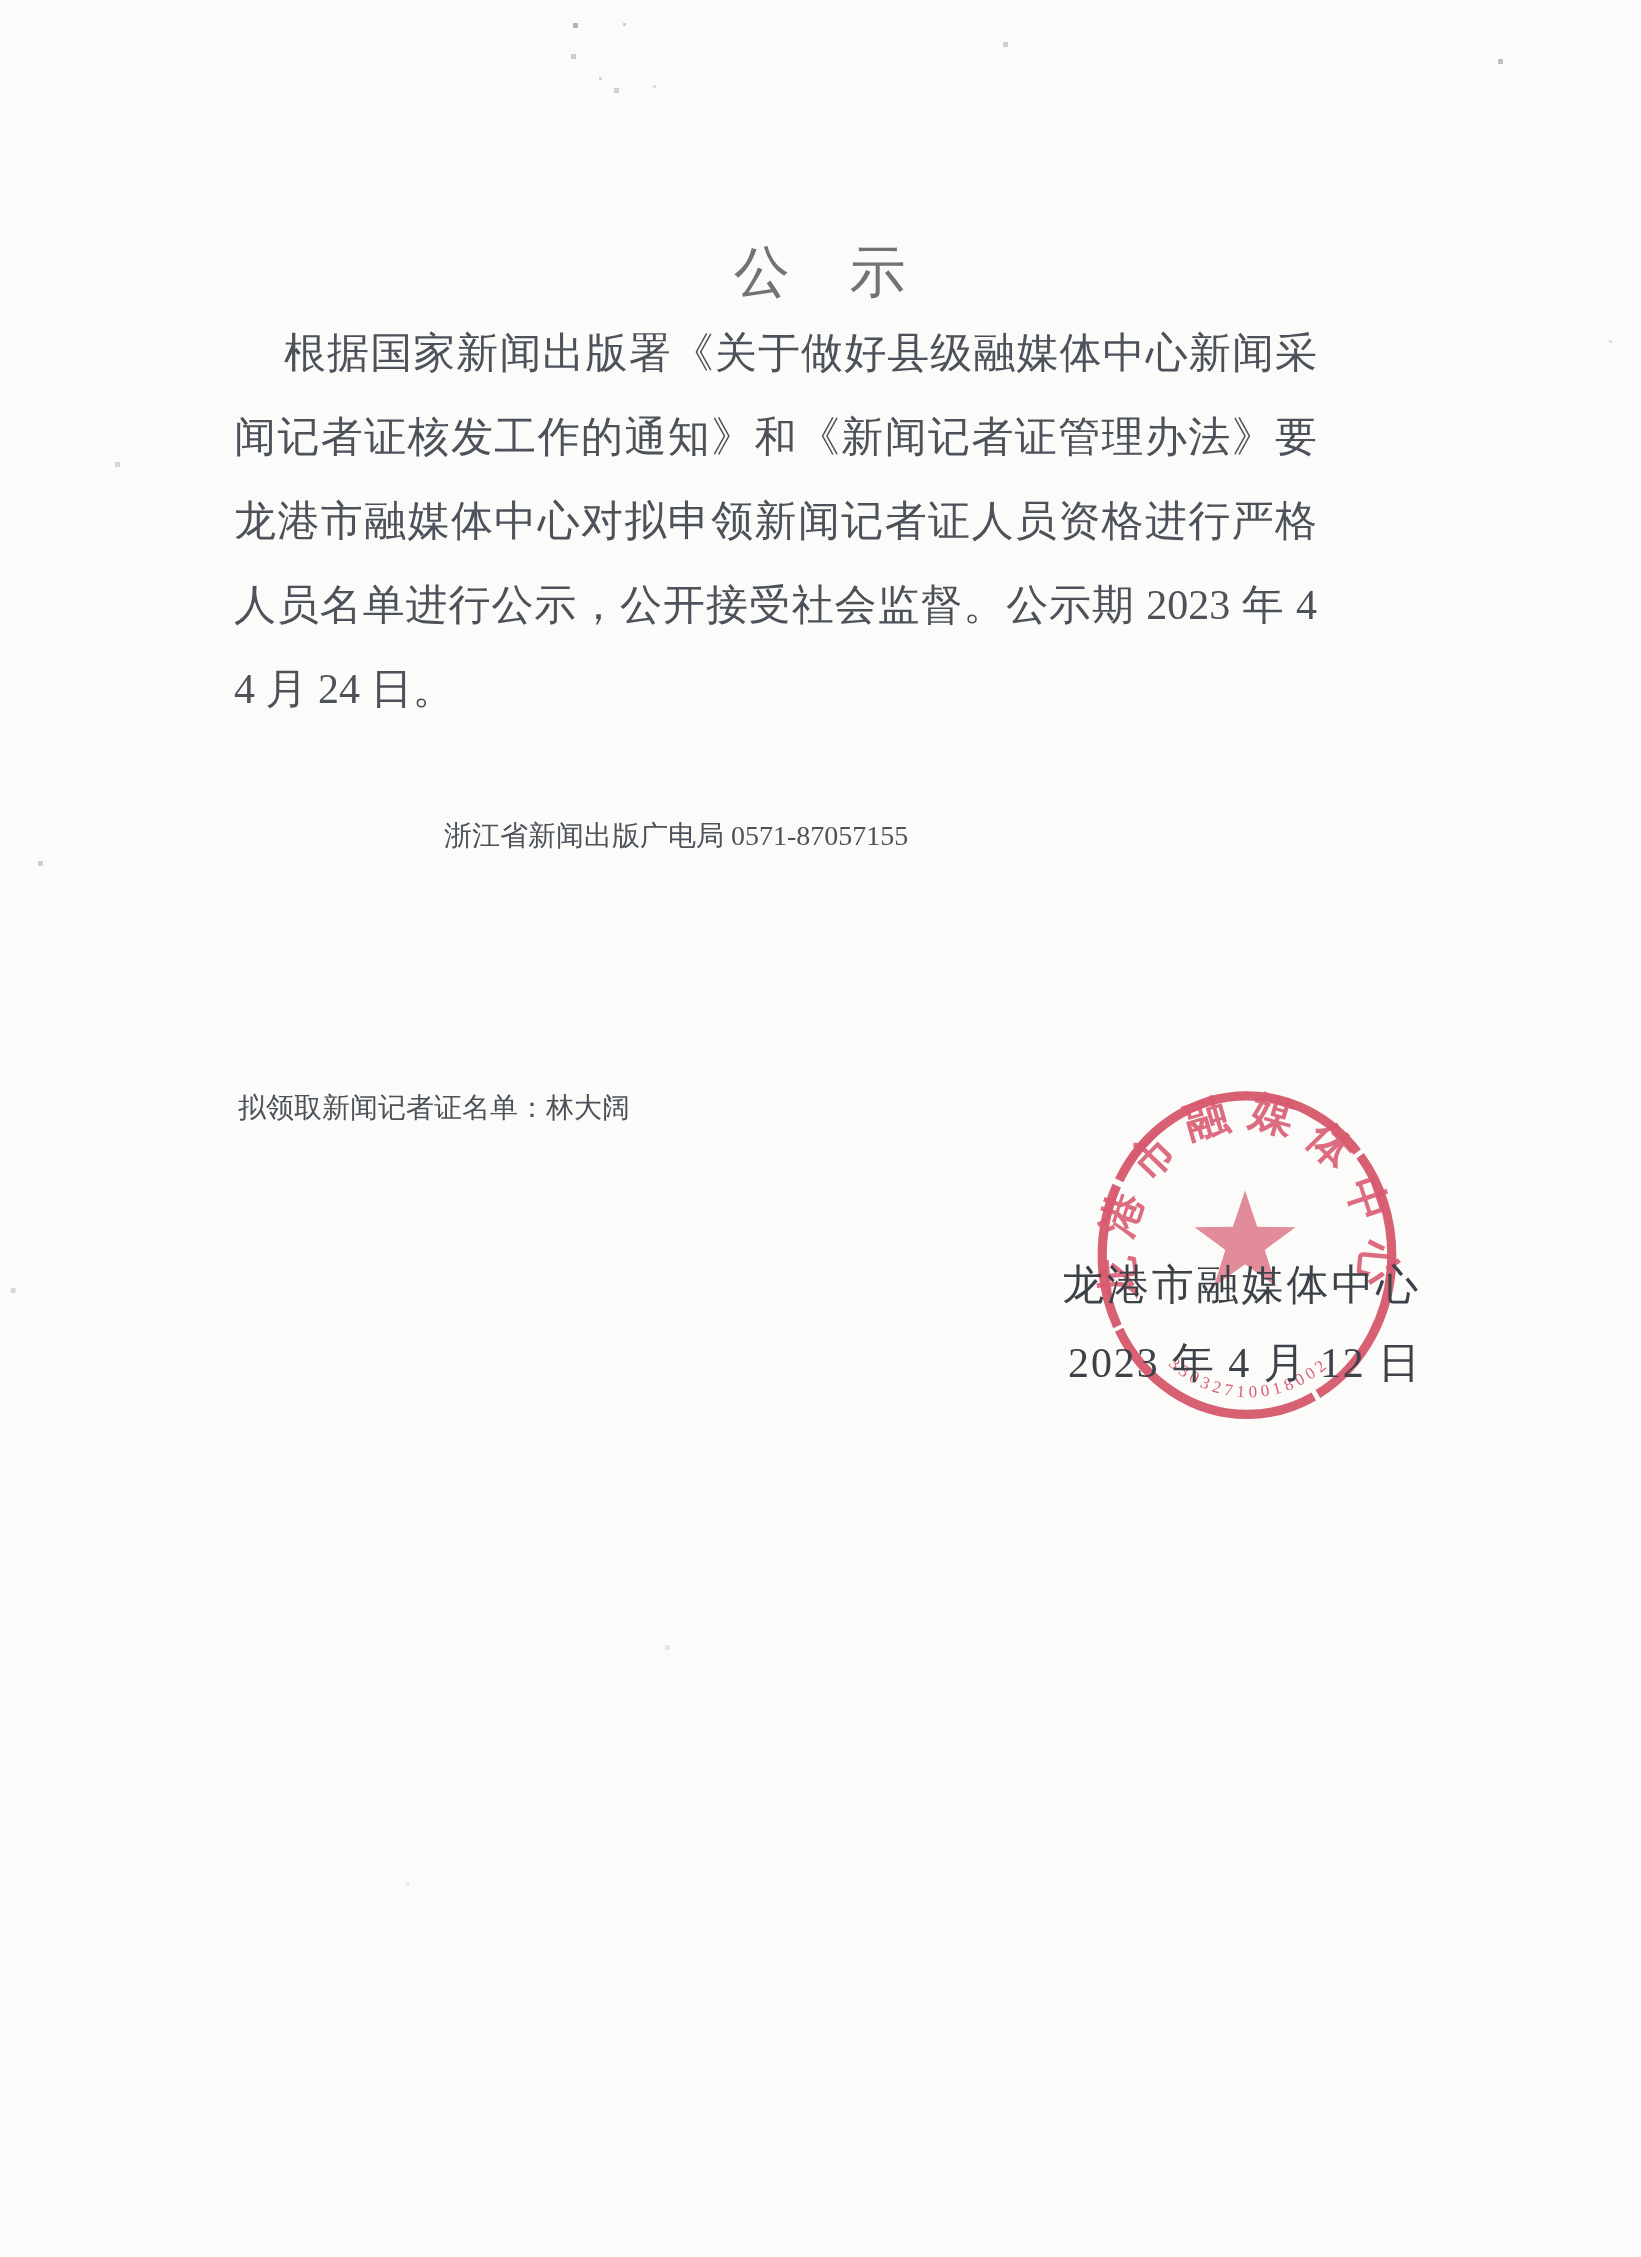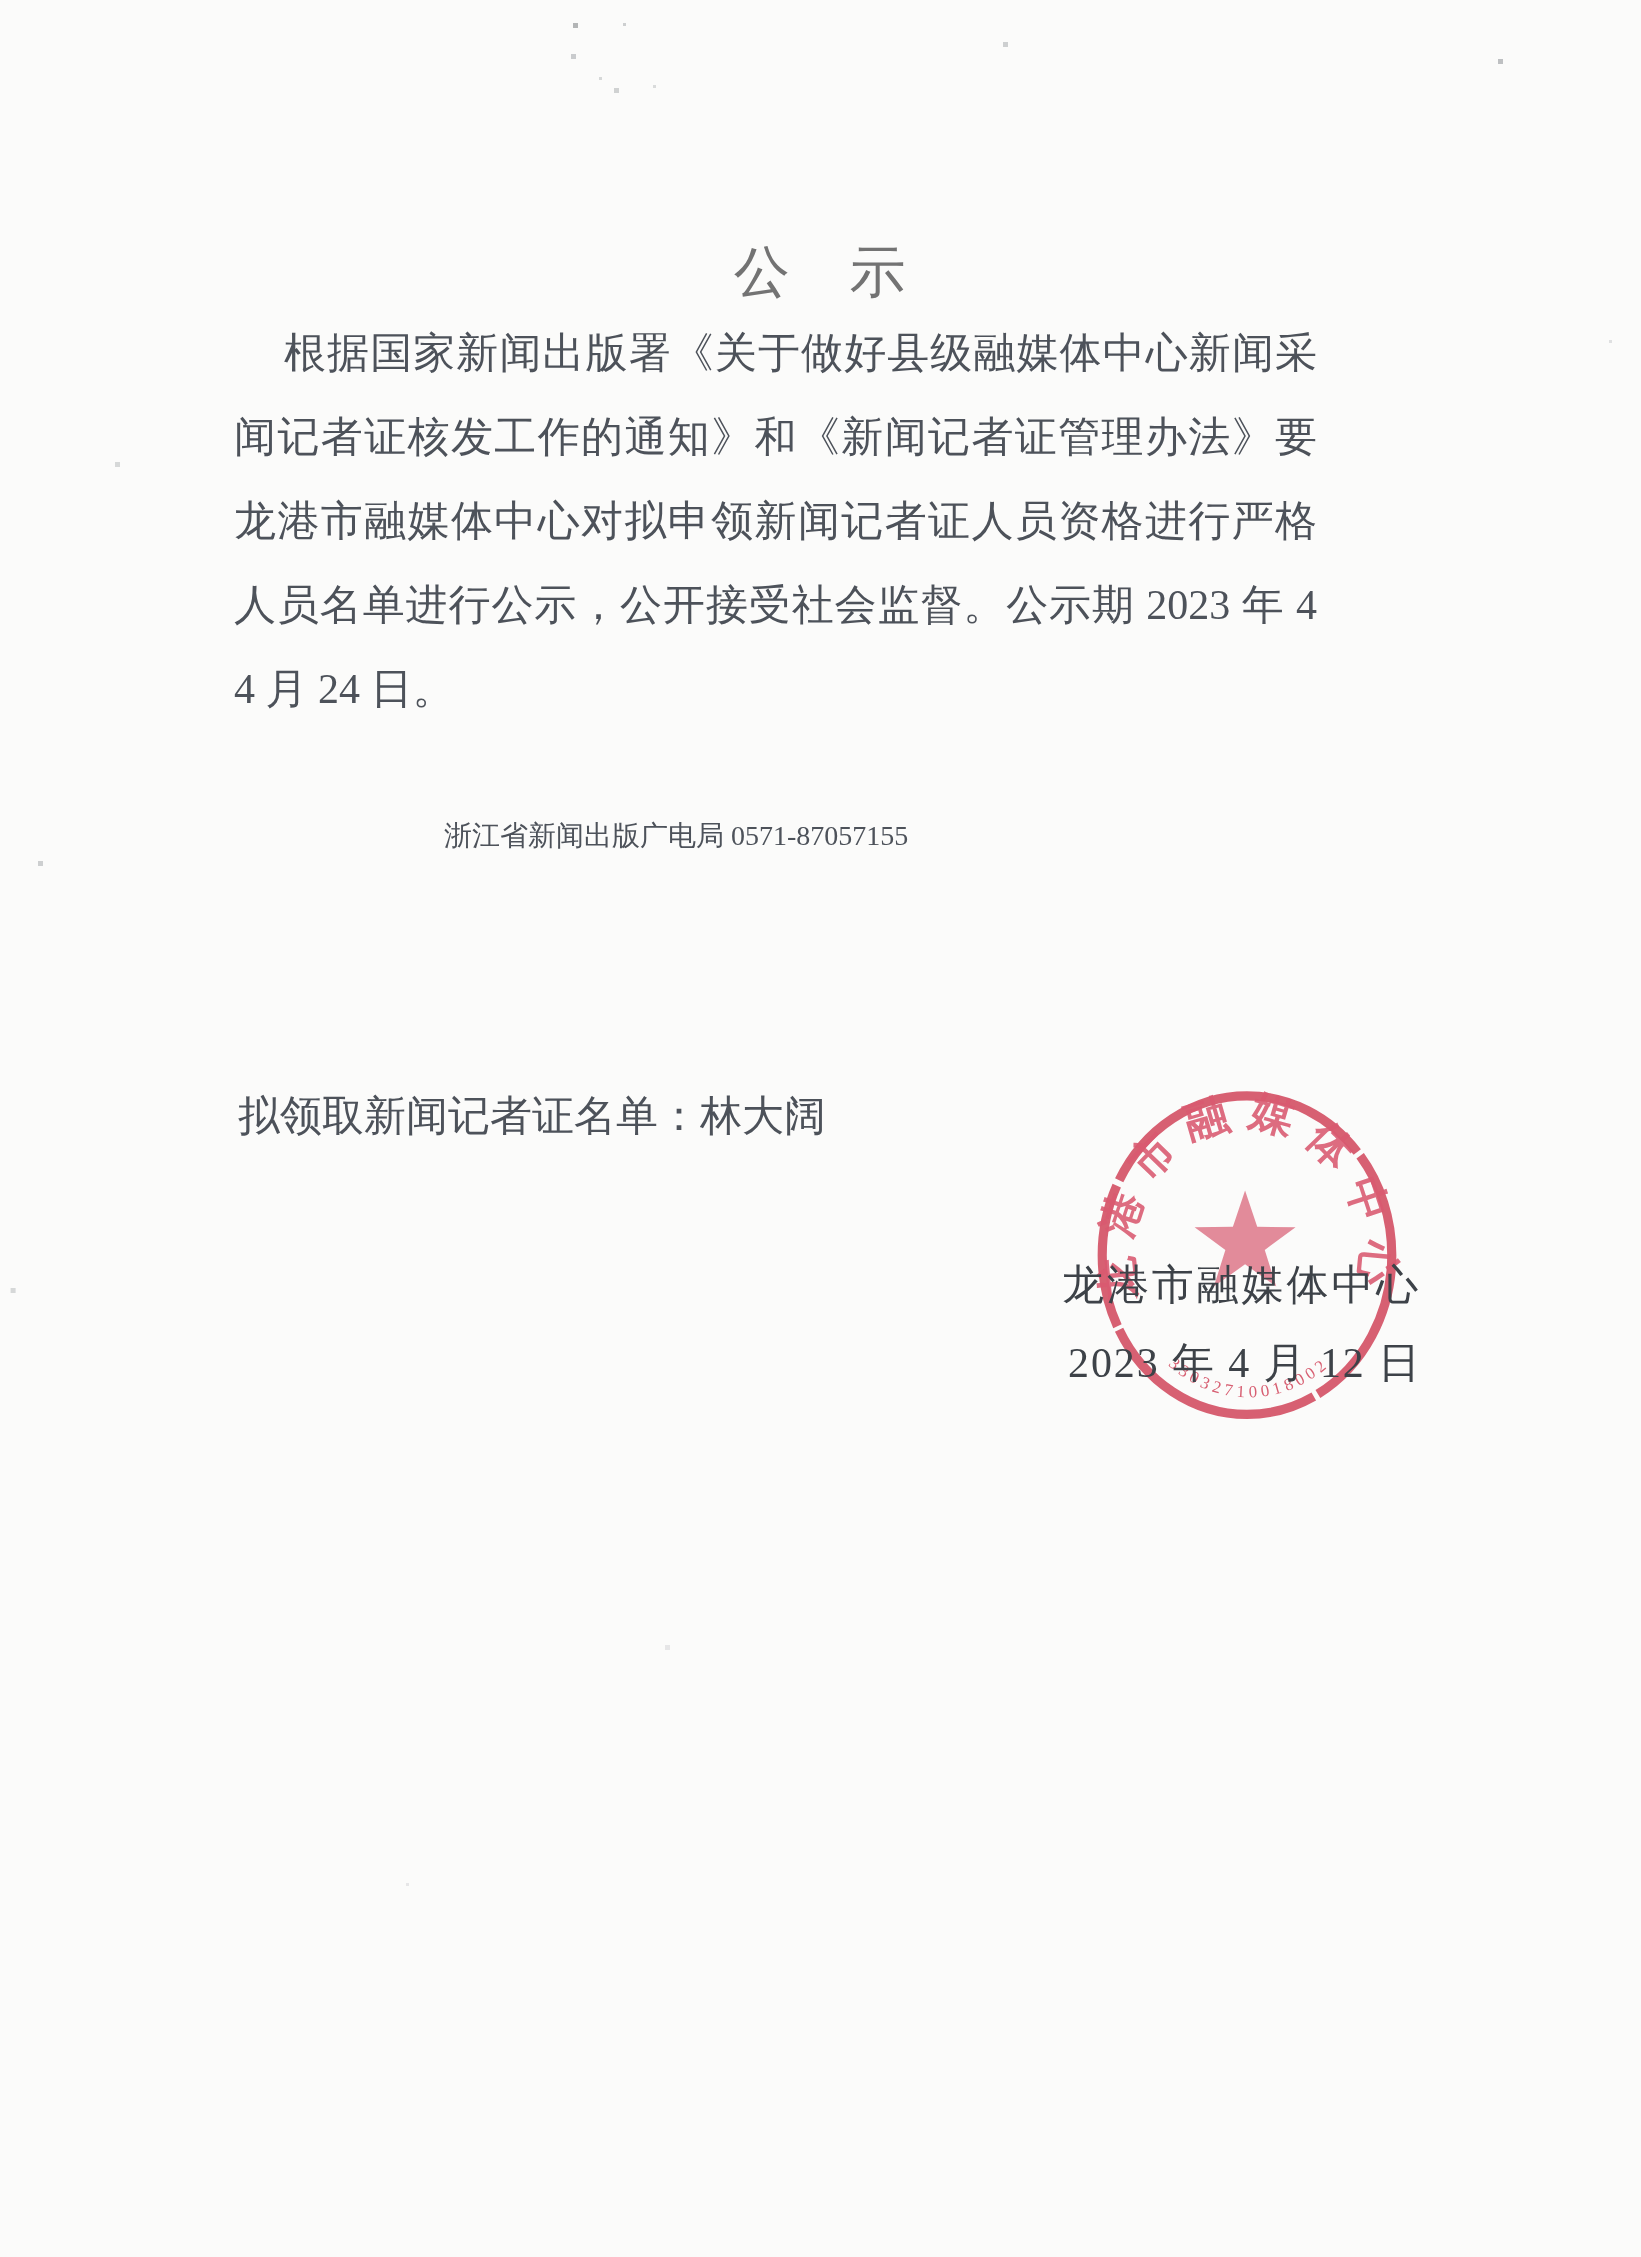--- a/index.html
+++ b/index.html
@@ -40,21 +40,21 @@
   .contact-1 {
     position:absolute; left:299px; top:736px;
     font-size:42px; line-height:1.1; white-space:nowrap;
   }
   .contact-2 {
     position:absolute; left:444px; top:821px;
     font-size:28px; line-height:1.1; white-space:nowrap;
   }
   .name-list {
     position:absolute; left:238px; top:1093px;
-    font-size:42px; line-height:1.1; white-space:nowrap;
+    font-size:28px; line-height:1.1; white-space:nowrap;
   }
 
   .sig-org {
     position:absolute; left:1062px; top:1257px;
     font-size:42px; color:#3d4248; letter-spacing:2.9px; white-space:nowrap;
   }
   .sig-date {
     position:absolute; left:1068px; top:1335px;
     font-size:42px; color:#3d4248; letter-spacing:1.9px; white-space:nowrap;text-align:right;
   }

